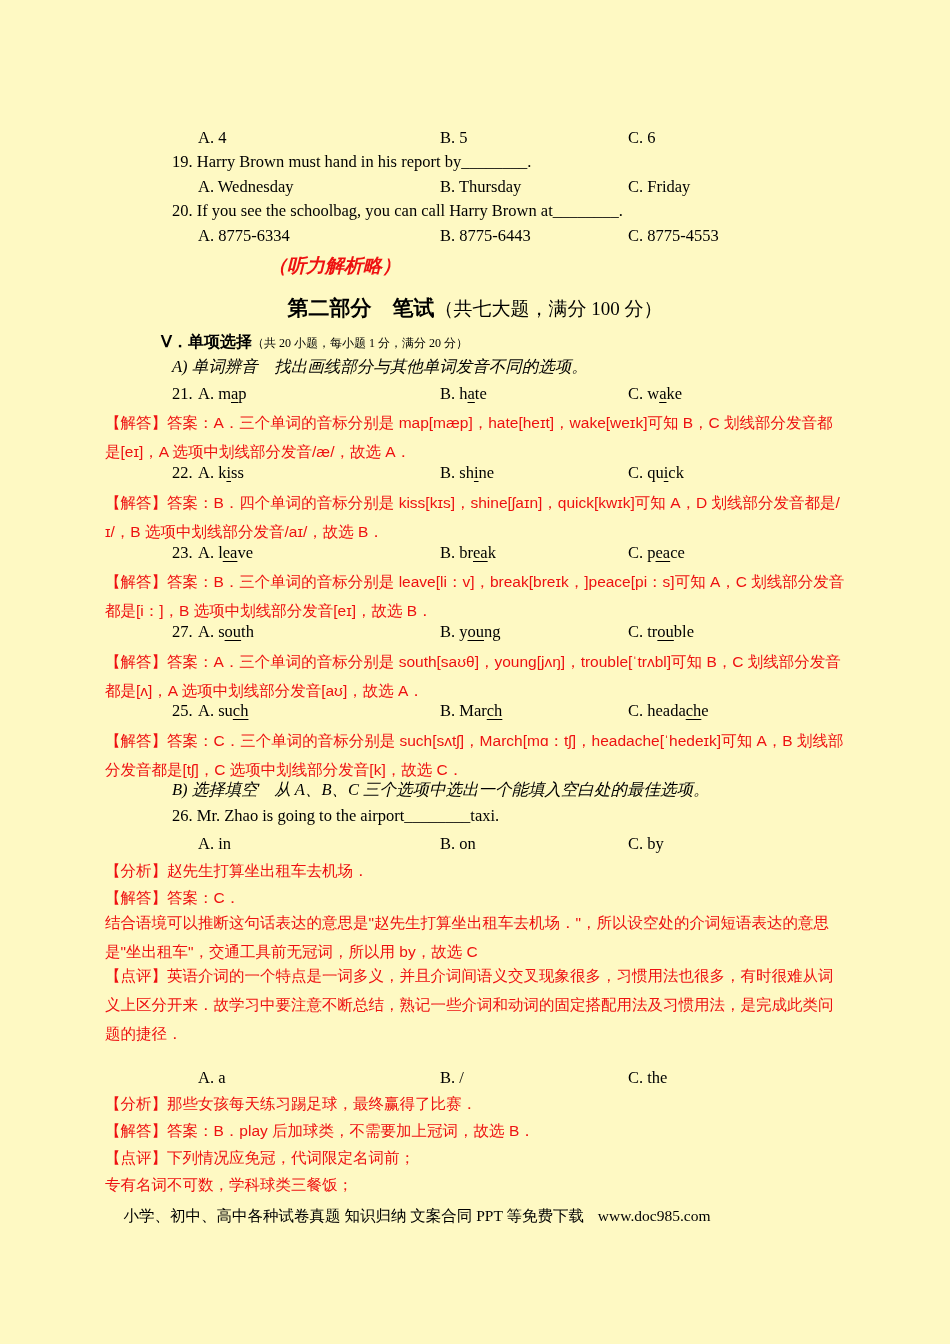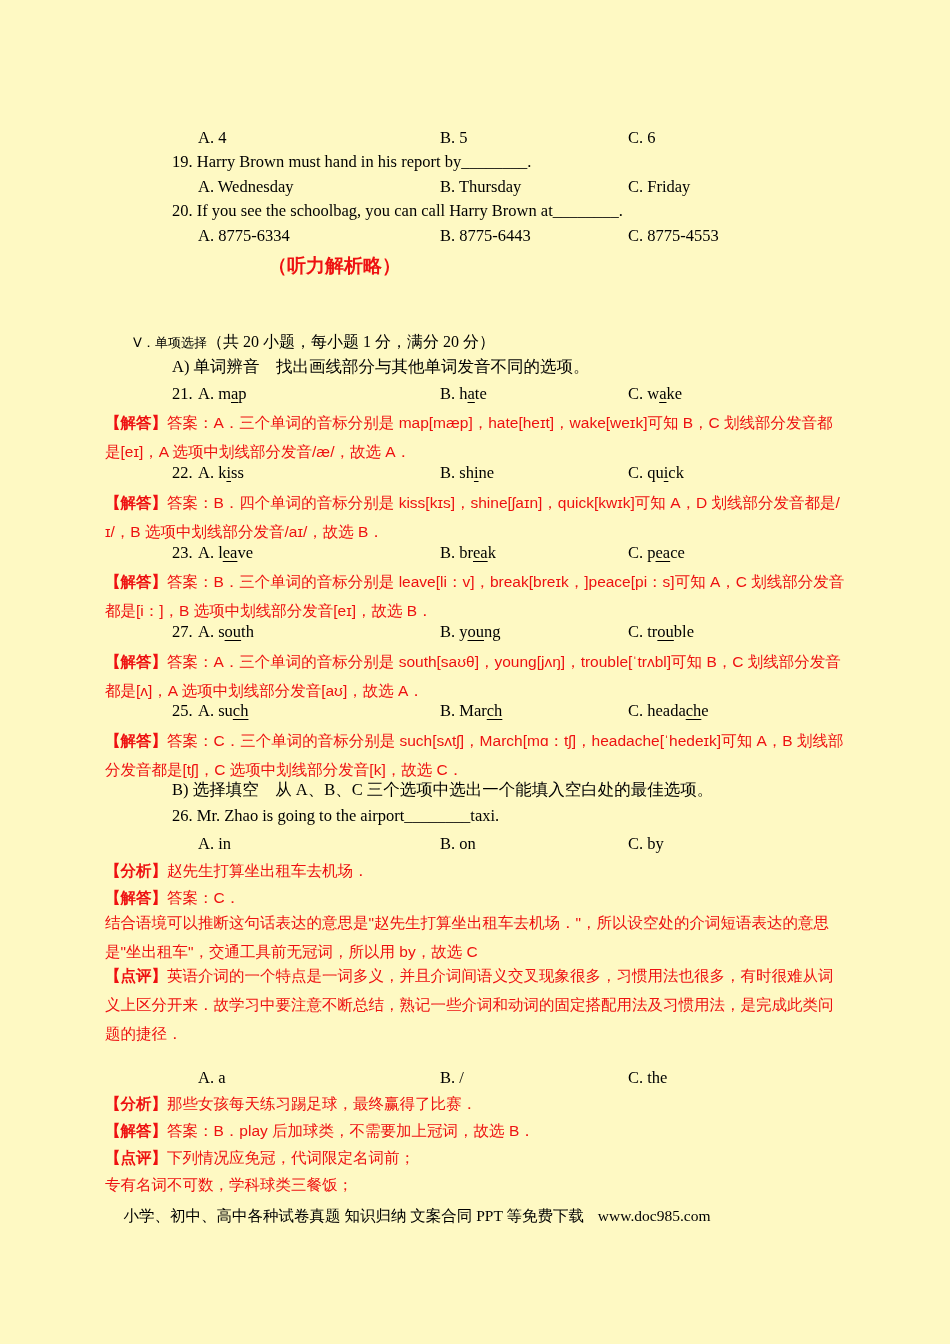--- a/index.html
+++ b/index.html
@@ -1,44 +1,44 @@
 <!DOCTYPE html>
 <html><head>
 <meta charset="utf-8">
 <style>
   html,body { margin:0; padding:0; background:#ffffff; }
   .page {
     position:relative; width:950px; height:1344px; background:#fef9c3;
     font-family:"Liberation Serif", serif; color:#000; overflow:hidden;padding-left:6px;
   }
-  .abs { position:absolute; }
+  .abs { position:absolute;font-style:italic; }
   .row { position:absolute; left:0; width:950px; height:26px; }
   .en { font-size:16.5px; white-space:nowrap; }
   .cn { font-size:16.5px; white-space:nowrap; }
   .optA { position:absolute; left:198px; }
   .optB { position:absolute; left:440px; }
   .optC { position:absolute; left:628px; }
   .qnum { position:absolute; left:172px; }
   .qline { position:absolute; left:172px;text-align:right; }
   .u { text-decoration:underline; text-underline-offset:3px; text-decoration-thickness:1px; }
   .red {
     color:#ee1111; font-family:"Liberation Sans", sans-serif;
     font-size:15.5px;
   }
-  .tag { font-weight:bold;text-align:center; }
+  .tag { font-weight:normal;text-align:center; }
   .para { line-height:29px; white-space:normal; }
   .exp { position:absolute; left:105px; width:742px; }
   .oneline { white-space:nowrap; }
   .note-red { color:#ee1111; font-weight:bold; font-size:19px; white-space:nowrap; }
   .heading { position:absolute; left:0; width:950px; text-align:center; white-space:nowrap; }
   .heading .main { font-weight:bold; font-size:21px; }
   .heading .sub { font-weight:normal; font-size:19px; }
   .sec-title { position:absolute; left:133px; white-space:nowrap; }
-  .sec-title .main { font-weight:normal; font-size:13px; }
-  .sec-title .sub { font-size:16px; }
+  .sec-title .main { font-weight:bold; font-size:16px;margin-left:28px; }
+  .sec-title .sub { font-size:12px; }
   .footer {
     position:absolute; left:0; top:1206px; width:834px; text-align:center;
     font-size:15.5px; white-space:nowrap;
   }
 </style>
 </head>
 <body>
 
 <div class="page">
 
@@ -61,20 +61,23 @@
     <span class="qline en">20. If you see the schoolbag, you can call Harry Brown at________.</span>
   </div>
   <div class="row" style="top:226px">
     <span class="optA en">A. 8775-6334</span>
     <span class="optB en">B. 8775-6443</span>
     <span class="optC en">C. 8775-4553</span>
   </div>
 
   <div class="abs note-red" style="top:253px; left:268px">（听力解析略）</div>
 
+  <div class="heading" style="top:294px">
+    <span class="main">第二部分　笔试</span><span class="sub">（共七大题，满分 100 分）</span>
+  </div>
 
   <div class="sec-title" style="top:332px">
     <span class="main">Ⅴ．单项选择</span><span class="sub">（共 20 小题，每小题 1 分，满分 20 分）</span>
   </div>
 
   <div class="abs cn" style="top:356px; left:172px">A) 单词辨音　找出画线部分与其他单词发音不同的选项。</div>
 
   <div class="row" style="top:384px">
     <span class="qnum en">21.</span>
     <span class="optA en"><span>A. m</span><span class="u">a</span><span>p</span></span>

